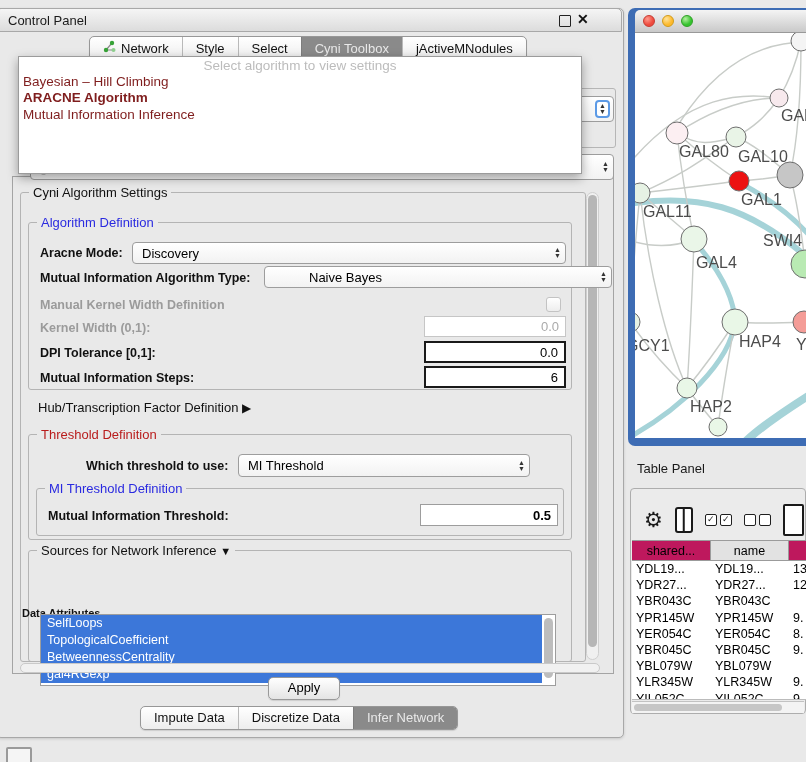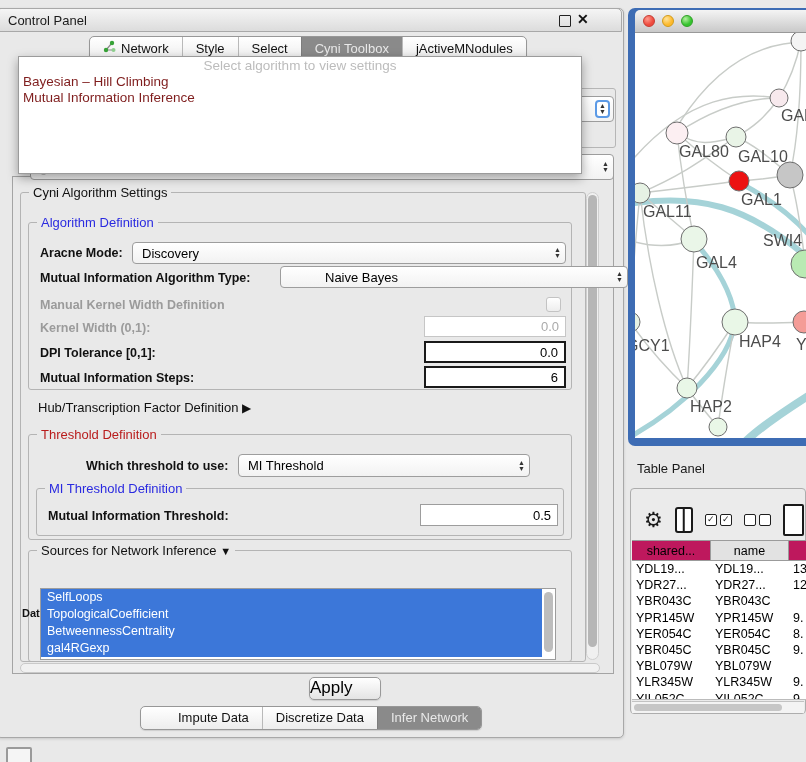--- a/index.html
+++ b/index.html
@@ -16,21 +16,21 @@
   .float-btn{left:559px;top:15px;width:10px;height:10px;border:1.6px solid #222;border-radius:1px;}
   .close-btn{left:577px;top:11px;font-size:14px;font-weight:bold;color:#111;cursor:default;}
   
   .seg{display:inline-flex;border:1px solid #979797;border-radius:5px;overflow:hidden;
        background:linear-gradient(#ffffff,#ededed);font-size:13px;box-shadow:0 1px 1px rgba(0,0,0,.12);}
   .seg .tab{padding:3px 13px 4px;border-left:1px solid #b9b9b9;color:#111;
        display:flex;align-items:center;gap:5px;white-space:nowrap;}
   .seg .tab:first-child{border-left:none;}
   .seg .tab.sel{background:#8a8a8a;color:#e9e9e9;border-left-color:#7d7d7d;}
   .top-tabs{left:89px;top:36px;}
-  .bottom-tabs{left:140px;top:706px;padding-left:24px;}
+  .bottom-tabs{left:140px;top:706px;}
   
   .bg-group{left:24px;top:88px;width:590px;height:58px;border:1px solid #b6b6b6;border-radius:3px;z-index:4;}
   .combo{background:linear-gradient(#ffffff,#f2f2f2);border:1px solid #9d9d9d;border-radius:4px;
          font-size:13px;display:flex;align-items:center;padding:0 20px 0 9px;box-sizing:border-box;}
   .combo .spin{position:absolute;right:4px;top:50%;transform:translateY(-50%);
          display:flex;flex-direction:column;align-items:center;color:#333;
          font-size:7px;line-height:6px;}
   .combo .spin.blue{border:2px solid #5c9ae6;border-radius:4px;background:#fff;
          padding:1px 2px;right:3px;}
   .bg-combo1{left:30px;top:96px;width:584px;height:26px;z-index:5;}
@@ -63,22 +63,22 @@
       width:calc(100% - 13px);box-sizing:border-box;}
   .attr-item.sel{background:#3c77d9;color:#fff;}
   .list-sb{position:absolute;right:2px;top:3px;width:9px;height:60px;background:#bdbdbd;border-radius:5px;}
   .vscroll{left:586px;top:192px;width:13px;height:468px;background:#f0f0f0;
       border:1px solid #cfcfcf;border-radius:7px;box-sizing:border-box;}
   .vscroll .thumb{position:absolute;left:1px;top:2px;width:9px;height:452px;
       background:#b6b6b6;border-radius:5px;}
   .hscroll{left:20px;top:663px;width:580px;height:10px;background:#f1f1f1;
       border:1px solid #c9c9c9;border-radius:6px;box-sizing:border-box;}
   .apply-btn{left:268px;top:677px;width:70px;height:21px;border:1px solid #999;
-      border-radius:5px;background:linear-gradient(#fff,#e4e4e4);font-size:17px;
-      line-height:20px;box-shadow:0 1px 1px rgba(0,0,0,.12);margin-left:41px;}
+      border-radius:5px;background:linear-gradient(#fff,#e4e4e4);font-size:13px;
+      text-align:center;line-height:20px;box-shadow:0 1px 1px rgba(0,0,0,.12);}
   
   .net-frame{left:628px;top:8px;width:178px;height:438px;background:#3d6cb4;border-radius:7px 0 0 7px;}
   .net-titlebar{left:635px;top:10px;width:171px;height:23px;
       background:linear-gradient(#f4f4f4,#c9c9c9);border-bottom:1px solid #999;
       border-radius:5px 0 0 0;display:flex;align-items:center;padding-left:8px;gap:8px;box-sizing:border-box;}
   .light{width:12px;height:12px;border-radius:50%;box-sizing:border-box;}
   .light.red{background:radial-gradient(circle at 35% 30%,#ff9a8d,#ee4b3e 60%);border:1px solid #c63a31;}
   .light.yellow{background:radial-gradient(circle at 35% 30%,#ffe39a,#fdb92c 60%);border:1px solid #d29b18;}
   .light.green{background:radial-gradient(circle at 35% 30%,#b4f0a0,#36c32f 60%);border:1px solid #2ea125;}
   .net-canvas{left:635px;top:33px;width:171px;height:405px;background:#fff;overflow:hidden;}
@@ -150,20 +150,21 @@
   <span class="spin blue">▲<br>▼</span>
 </div>
 <div class="abs combo bg-combo2">
   <span>gal-filtered sif default node</span>
   <span class="spin">▲<br>▼</span>
 </div>
 
 <div class="abs dd">
   <div class="hdr">Select algorithm to view settings</div>
   <div class="it">Bayesian – Hill Climbing</div>
+  <div class="it bold">ARACNE Algorithm</div>
   <div class="it">Mutual Information Inference</div>
 </div>
 
 <div class="abs settings-panel"></div>
 
 <div class="abs group" style="left:20px;top:192px;width:564px;height:468px;">
   <span class="legend">Cyni Algorithm Settings</span>
 </div>
 <div class="abs vscroll">
     <span class="thumb"></span>
@@ -171,21 +172,21 @@
 
 <div class="abs group" style="left:28px;top:222px;width:542px;height:166px;">
   <span class="legend blue">Algorithm Definition</span>
 </div>
 <span class="abs lbl" style="left:40px;top:246px;">Aracne Mode:</span>
 <div class="abs combo" style="left:132px;top:242px;width:434px;height:22px;">
   <span>Discovery</span>
   <span class="spin">▲<br>▼</span>
 </div>
 <span class="abs lbl" style="left:40px;top:271px;">Mutual Information Algorithm Type:</span>
-<div class="abs combo" style="left:280px;top:266px;width:348px;height:22px;padding-left:44px;">
+<div class="abs combo" style="left:264px;top:266px;width:348px;height:22px;padding-left:44px;">
   <span>Naive Bayes</span>
   <span class="spin">▲<br>▼</span>
 </div>
 <span class="abs lbl dis" style="left:40px;top:298px;">Manual Kernel Width Definition</span>
 <span class="abs cb" style="left:546px;top:297px;"></span>
 <span class="abs lbl dis" style="left:40px;top:321px;">Kernel Width (0,1):</span>
 <div class="abs field dis" style="left:424px;top:316px;width:142px;height:21px;">0.0</div>
 <span class="abs lbl" style="left:40px;top:346px;">DPI Tolerance [0,1]:</span>
 <div class="abs field focus" style="left:424px;top:341px;width:142px;height:22px;">0.0</div>
 <span class="abs lbl" style="left:40px;top:371px;">Mutual Information Steps:</span>
@@ -201,30 +202,30 @@
 </div>
 <span class="abs lbl" style="left:86px;top:459px;">Which threshold to use:</span>
 <div class="abs combo" style="left:238px;top:454px;width:292px;height:23px;">
   <span>MI Threshold</span>
   <span class="spin">▲<br>▼</span>
 </div>
 <div class="abs group" style="left:36px;top:488px;width:526px;height:46px;">
   <span class="legend blue">MI Threshold Definition</span>
 </div>
 <span class="abs lbl" style="left:48px;top:509px;">Mutual Information Threshold:</span>
-<div class="abs field" style="left:420px;top:504px;width:138px;height:22px;">0.5</div>
+<div class="abs field" style="left:420px;top:504px;width:138px;height:22px;font-weight:bold;">0.5</div>
 
 <div class="abs group" style="left:28px;top:550px;width:542px;height:110px;">
   <span class="legend">
     <span>Sources for Network Inference</span>
     <span style="font-size:11px;"> ▼</span>
   </span>
 </div>
 <span class="abs lbl" style="left:22px;top:567px;font-size:11px;margin-top:40px;">Data Attributes</span>
-<div class="abs attr-list" style="left:40px;top:588px;width:516px;height:72px;">
+<div class="abs attr-list" style="left:40px;top:614px;width:516px;height:72px;">
   <div class="attr-item sel">SelfLoops</div>
   <div class="attr-item sel">TopologicalCoefficient</div>
   <div class="attr-item sel">BetweennessCentrality</div>
   <div class="attr-item sel">gal4RGexp</div>
   <span class="list-sb"></span>
 </div>
 
 <div class="abs hscroll"></div>
 
 <div class="abs apply-btn">Apply</div>

